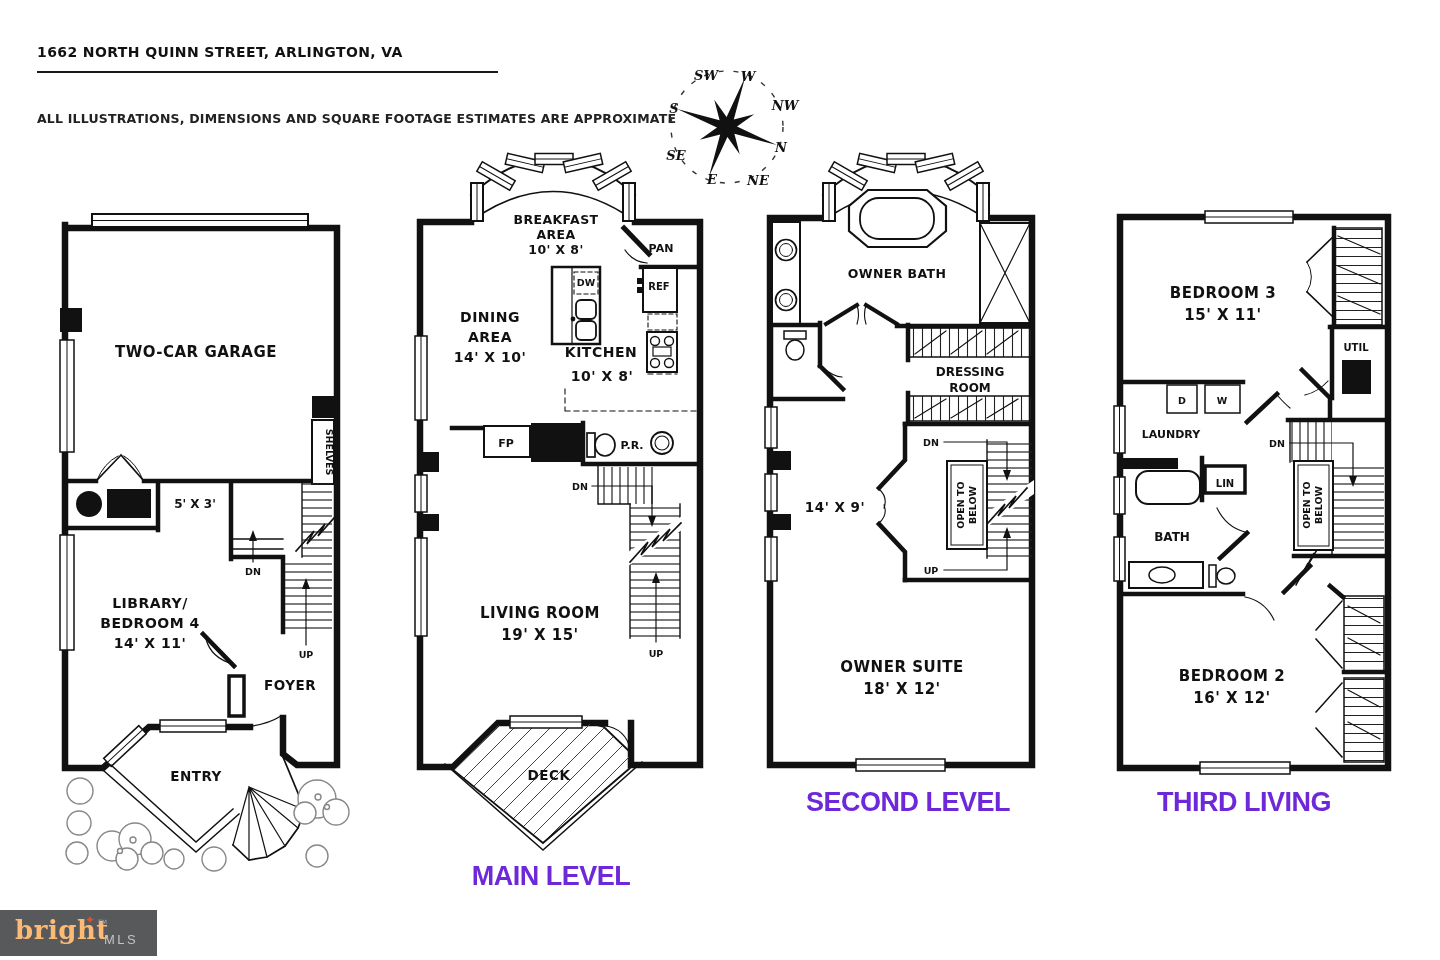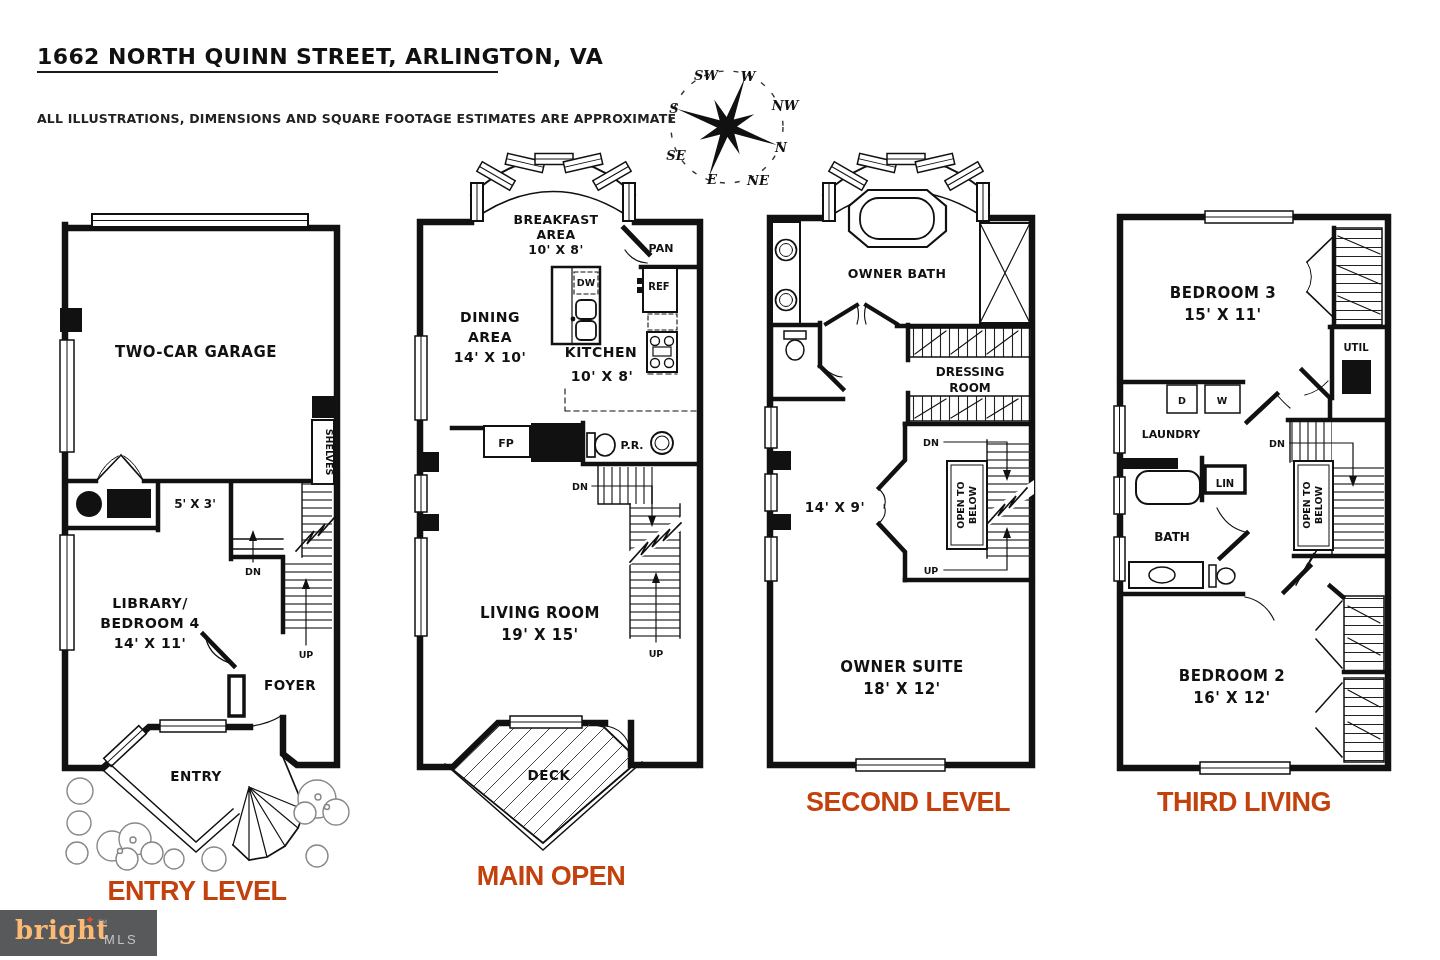--- a/index.html
+++ b/index.html
@@ -1,25 +1,25 @@
 <!DOCTYPE html>
 <html><head>
 <meta charset="utf-8">
 <style>
   html,body{margin:0;padding:0;background:#ffffff;}
   .page{position:relative;width:1440px;height:960px;background:#fff;overflow:hidden;
         font-family:"DejaVu Sans",sans-serif;color:#111;}
   .abs{position:absolute;}
-  .addr{left:37px;top:44px;font-size:22px;font-weight:bold;letter-spacing:.4px;}
+  .addr{left:37px;top:44px;font-size:14px;font-weight:bold;letter-spacing:.4px;}
   .addr-line{left:37px;top:71px;width:461px;height:2px;background:#1a1a1a;}
   .disc{left:37px;font-size:12.5px;font-weight:bold;letter-spacing:.2px;color:#222;}
   .d1{top:111px}.d2{top:134px}
   .sqft{left:37px;top:167px;font-size:19.5px;font-weight:bold;letter-spacing:.3px;}
   .lvl{font-family:"Liberation Sans","DejaVu Sans",sans-serif;font-size:27px;font-weight:bold;
-       letter-spacing:-0.5px;transform:translateX(-50%);white-space:nowrap;color:#c2410c;}
+       letter-spacing:-0.5px;transform:translateX(-50%);white-space:nowrap;color:#6d28d9;}
   svg text{fill:#111;font-family:"DejaVu Sans",sans-serif;font-weight:bold;text-anchor:middle;}
   .rm15{font-size:15px;letter-spacing:.5px;}
   .rm14{font-size:14px;letter-spacing:.5px;}
   .rm13{font-size:13.5px;letter-spacing:.5px;}
   .rm12{font-size:12.5px;letter-spacing:.4px;}
   .t12{font-size:12px;}
   .t11{font-size:11px;}
   .t10{font-size:10px;}
   .t9{font-size:9.5px;}
   .cmp{font-family:"DejaVu Serif",serif;font-style:italic;font-size:13px;}
@@ -529,22 +529,21 @@
       <text class="t9" x="1182" y="404">D</text>
       <text class="t9" x="1222" y="404">W</text>
       <text class="t11" x="1171" y="438">LAUNDRY</text>
       <text class="t10" x="1225" y="487">LIN</text>
       <text class="t12" x="1172" y="541">BATH</text>
       <text class="rm15" x="1232" y="681">BEDROOM 2</text>
       <text class="rm15" x="1232" y="703">16' X 12'</text>
     </g>
   </svg>
 
-  <div class="abs lvl" style="left:197px;top:876px">ENTRY LEVEL</div>
-  <div class="abs lvl" style="left:551px;top:861px">MAIN OPEN</div>
+  <div class="abs lvl" style="left:551px;top:861px">MAIN LEVEL</div>
   <div class="abs lvl" style="left:908px;top:787px">SECOND LEVEL</div>
   <div class="abs lvl" style="left:1244px;top:787px">THIRD LIVING</div>
 
   <div class="abs logo">
     <span class="brand">bright</span>
     <span class="star">✦</span>
     <span class="tm">TM</span>
     <span class="mls">MLS</span>
   </div>
 

